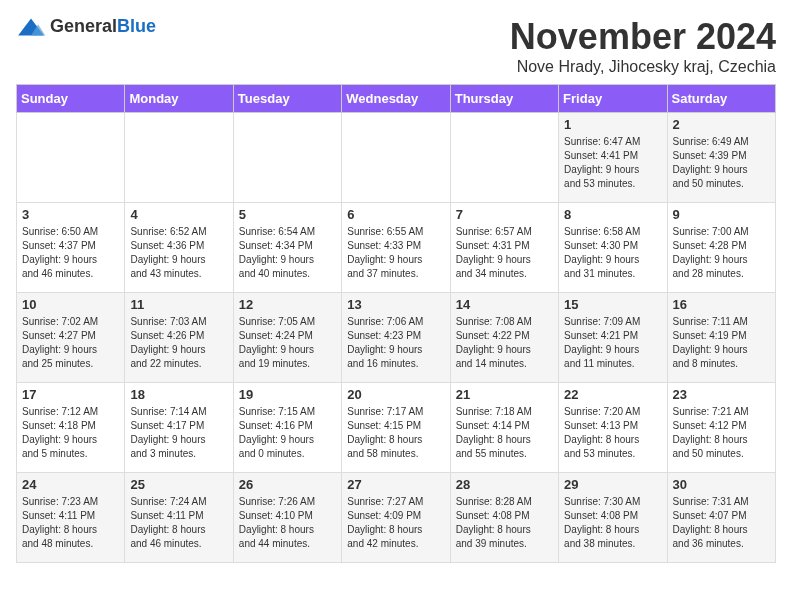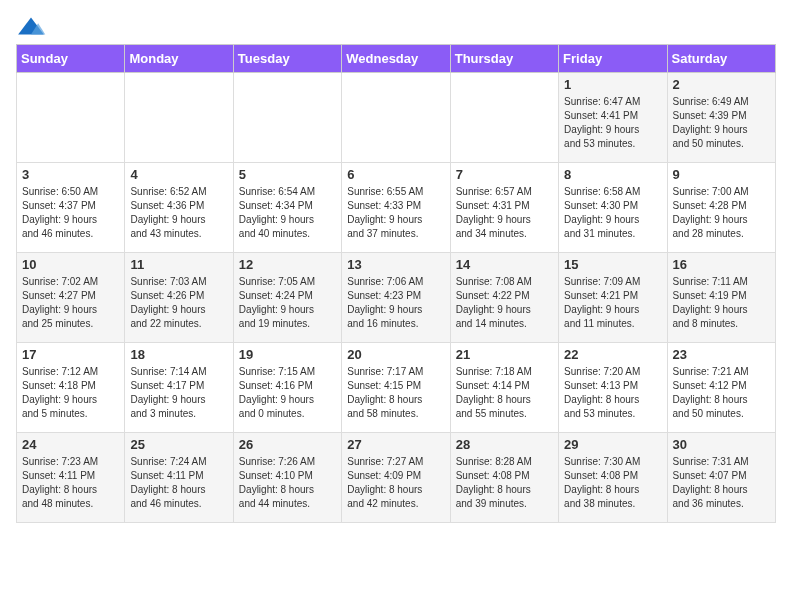--- a/index.html
+++ b/index.html
@@ -88,21 +88,28 @@
 </head>
 <body>
 
 <div class="header-area">
   <div class="logo">
     <div class="logo-row">
       <svg class="logo-icon" viewBox="0 0 40 28">
         <polygon points="20,2 38,26 2,26" fill="#1a6fc4"></polygon>
         <polygon points="30,10 40,26 20,26" fill="#5ba3e0" opacity="0.7"></polygon>
       </svg>
+      <div>
+        <span style="font-size:18px;font-weight:bold;color:#333;">General</span><span style="font-size:18px;font-weight:bold;color:#1a6fc4;">Blue</span>
+      </div>
     </div>
+  </div>
+  <div class="title-area">
+    <div class="month-title">November 2024</div>
+    <div class="location-title">Nove Hrady, Jihocesky kraj, Czechia</div>
   </div>
 </div>
 
 <table>
   <thead>
     <tr>
     <th>Sunday</th>
         <th>Monday</th>
         <th>Tuesday</th>
         <th>Wednesday</th>

